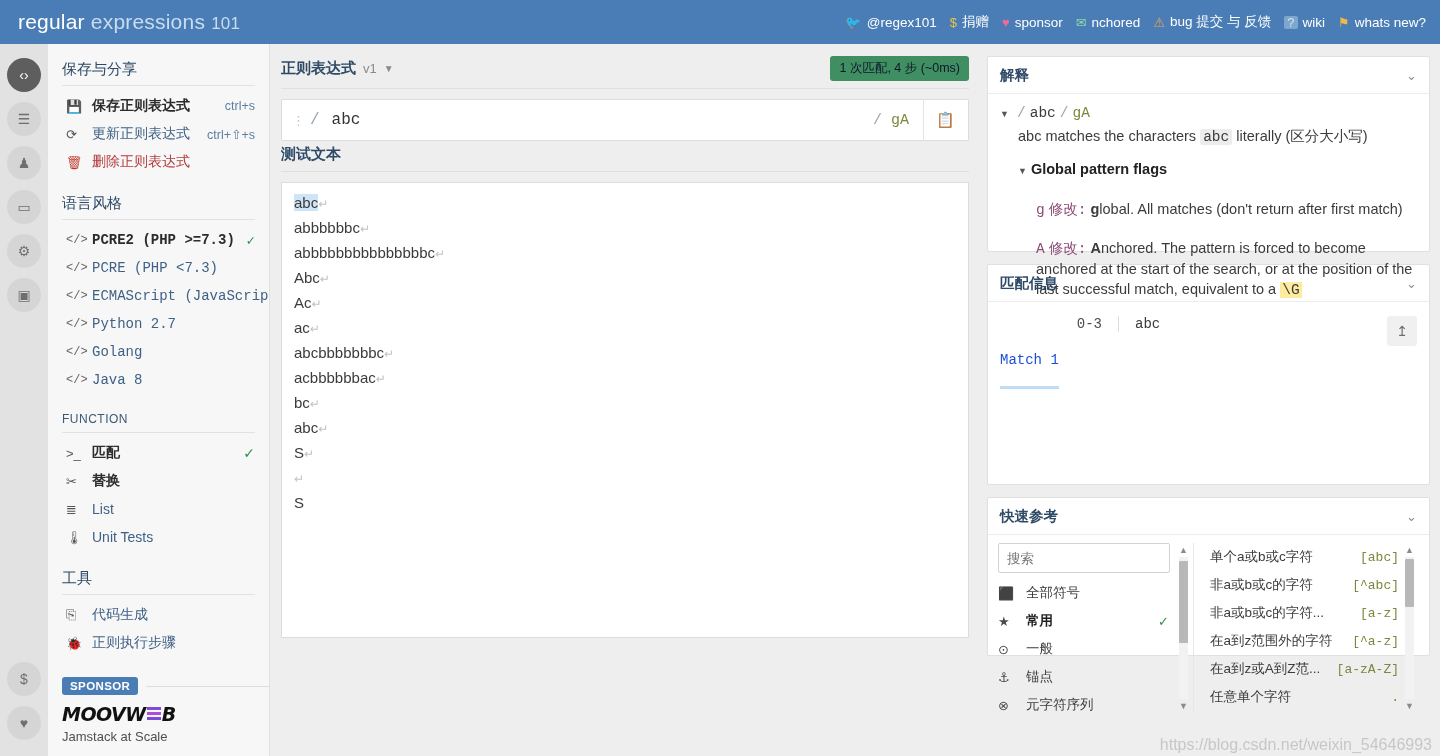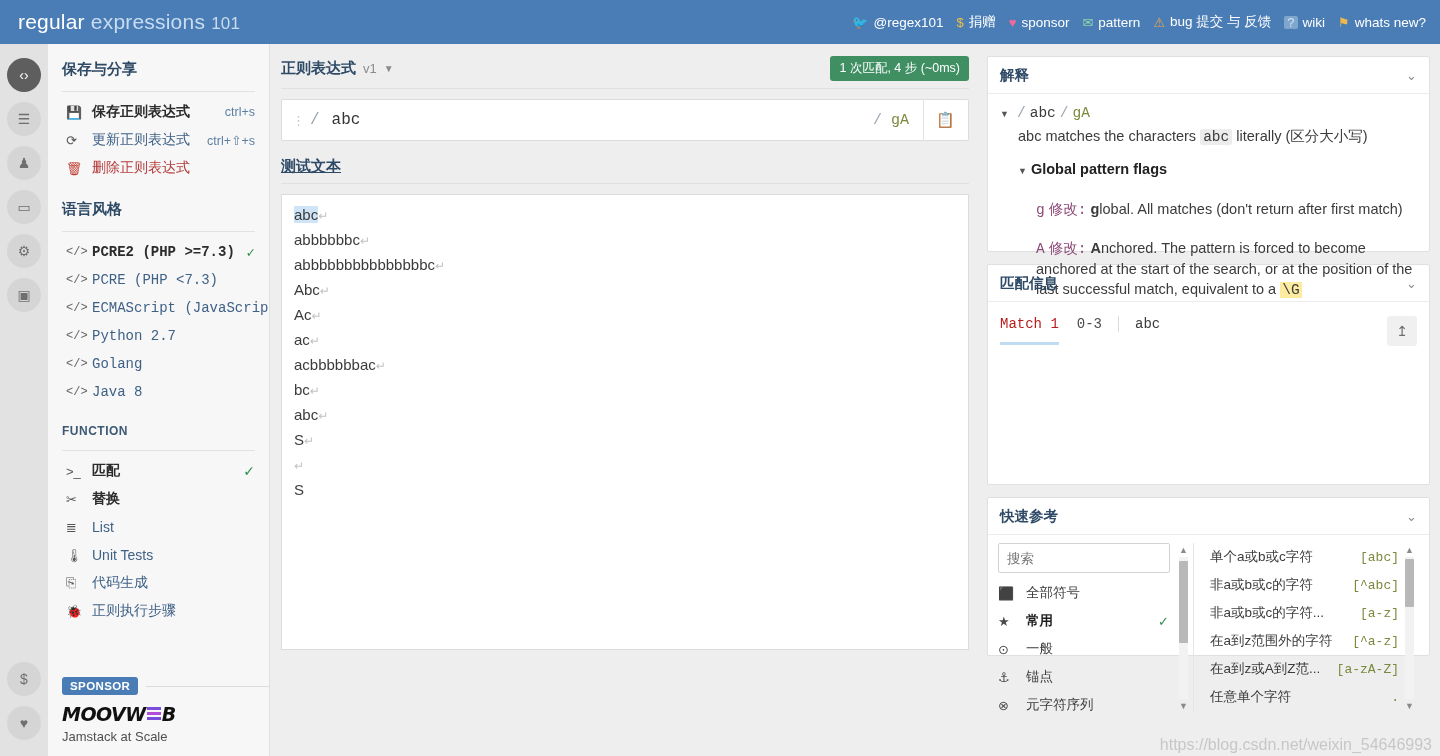--- a/index.html
+++ b/index.html
@@ -45,22 +45,22 @@
   .rail-btn.active { background: #5e5e5e; color: #ffffff; }
   .rail-spacer { flex: 1; }
 
   
   .sidebar {
     position: absolute; top: 44px; left: 48px; width: 222px; height: 712px;
     background: #f7f7f7; border-right: 1px solid #e0e0e0;
     padding: 16px 14px 0 14px; overflow: hidden;
   }
   .sb-head {
-    font-size: 15px; font-weight: bold; color: #2e4a66;
-    border-bottom: 1px solid #e2e2e2; padding-bottom: 12px; margin-bottom: 6px;
+    font-size: 15px; font-weight: normal; color: #2e4a66;
+    border-bottom: 1px solid #e2e2e2; padding-bottom: 6px; margin-bottom: 6px;
   }
   .sb-head.spaced { margin-top: 18px; }
   .sb-head.caps { font-size: 12px; letter-spacing: .5px; color: #3c5873; }
   .sb-item {
     display: flex; align-items: center; height: 28px;
     font-size: 14px; color: #3f6186; cursor: pointer; padding-left: 4px;
   }
   .sb-item .ic { width: 26px; color: #555; font-size: 13px; text-align: left; flex: none; }
   .sb-item .lbl { flex: none; }
   .sb-item .kbd { margin-left: auto; color: #5c7fa3; font-size: 12.5px; }
@@ -93,42 +93,42 @@
   
   .center { position: absolute; top: 44px; left: 271px; width: 708px; height: 712px; padding: 12px 10px 0 10px; }
   .sec-title {
     font-size: 15px; font-weight: bold; color: #2e4a66;
     display: flex; align-items: center; gap: 7px;
     border-bottom: 1px solid #e0e0e0; padding-bottom: 7px;
   }
   .ver { font-weight: normal; color: #8b8b8b; font-size: 13px; }
   .caret { color: #8b8b8b; font-size: 10px; }
   .match-badge {
-    margin-left: auto; background: #3f8f63; color: #ffffff;
+    margin-left: auto; background: #3f8f63; color: #0f172a;
     font-size: 12.5px; font-weight: normal; padding: 4px 9px; border-radius: 3px;
     white-space: nowrap;
   }
   .regex-box {
     margin-top: 10px; background: #fff; border: 1px solid #dcdcdc;
     height: 42px; display: flex; align-items: center; border-radius: 2px;
   }
   .grip { color: #c6c6c6; font-size: 13px; padding: 0 2px 0 10px; letter-spacing: -1px; cursor: grab; }
   .slash { color: #9aa5b0; font-size: 16px; padding: 0 4px; font-family: "Liberation Mono", monospace; }
   .regex-input {
     flex: 1; border: none; outline: none; font-size: 16px;
     font-family: "Liberation Mono", monospace; color: #333; padding-left: 8px;
   }
   .flags { font-family: "Liberation Mono", monospace; font-size: 15px; color: #7a8a3c; padding-right: 14px; }
   .flags .sl { color: #9aa5b0; }
   .copy-btn {
     width: 45px; height: 42px; border-left: 1px solid #e4e4e4;
     display: flex; align-items: center; justify-content: center;
     color: #6b6b6b; cursor: pointer; font-size: 15px;
   }
-  .sec-title.tt { margin-top: 16px; text-decoration: underline; }
+  .sec-title.tt { margin-top: 4px; }
   .test-box {
     margin-top: 10px; background: #fff; border: 1px solid #dcdcdc;
     height: 456px; padding: 8px 12px; overflow: hidden; border-radius: 0;
   }
   .tline { font-size: 15px; line-height: 24px; color: #3b3b3b; white-space: pre; font-family: "Liberation Sans", sans-serif; }
   .hl { background: #cfe4f7; }
   .crlf { color: #c2c2c2; font-size: 12px; }
 
   
   .right { position: absolute; top: 44px; left: 979px; width: 461px; height: 712px; padding: 12px 10px 0 8px; }
@@ -153,22 +153,22 @@
   .chip { background: #ececec; padding: 0 3px; border-radius: 2px; }
   .exp-l3 { padding-left: 18px; margin-top: 12px; font-weight: bold; color: #222; }
   .exp-l4 { padding-left: 36px; margin-top: 18px; }
   .flagk { color: #8d4a77; font-family: "Liberation Mono", monospace; }
   .hly { background: #fdeba0; font-family: "Liberation Mono", monospace; padding: 0 2px; }
 
   
   #match-info-panel { height: 221px; }
   .match-row { display: flex; align-items: flex-start; padding-top: 6px; }
   .m-name {
-    font-family: "Liberation Mono", monospace; font-size: 14px; color: #b91c1c;
-    border-bottom: 3px solid #bfdcf5; padding-bottom: 10px; margin-right: 18px;
+    font-family: "Liberation Mono", monospace; font-size: 14px; color: #1d4ed8;
+    border-bottom: 3px solid #bfdcf5; padding-bottom: 18px; margin-right: 18px; margin-top: 36px;
   }
   .m-range { font-family: "Liberation Mono", monospace; font-size: 14px; color: #4a4a4a; padding-right: 16px; border-right: 1px solid #dcdcdc; }
   .m-val { font-family: "Liberation Mono", monospace; font-size: 14px; color: #3b3b3b; padding-left: 16px; }
   .export-btn {
     margin-left: auto; width: 30px; height: 30px; background: #f0f0f0;
     border-radius: 3px; display: flex; align-items: center; justify-content: center;
     color: #6f6f6f; cursor: pointer; font-size: 14px;
   }
 
   
@@ -215,21 +215,21 @@
       <a href="#">
           <span class="ticon" style="color:#f0c243">$</span>
           <span>捐赠</span>
         </a>
       <a href="#">
           <span class="ticon" style="color:#f06a9b">♥</span>
           <span>sponsor</span>
         </a>
       <a href="#">
           <span class="ticon" style="color:#8fd6a8">✉</span>
-          <span>pattern</span>
+          <span>nchored</span>
         </a>
       <a href="#">
           <span class="ticon" style="color:#f0a54a">⚠</span>
           <span>bug 提交 与 反馈</span>
         </a>
       <a href="#">
           <span class="ticon" style="color:#cfe2f5;background:#7fa6cd;padding:0 3px;border-radius:2px">?</span>
           <span>wiki</span>
         </a>
       <a href="#">
@@ -324,20 +324,21 @@
     </div>
     <div class="sb-item">
       <span class="ic">≣</span>
       <span class="lbl">List</span>
     </div>
     <div class="sb-item">
       <span class="ic">🌡</span>
       <span class="lbl">Unit Tests</span>
     </div>
 
+    <div class="sb-head spaced">工具</div>
     <div class="sb-item">
       <span class="ic">⎘</span>
       <span class="lbl">代码生成</span>
     </div>
     <div class="sb-item">
       <span class="ic">🐞</span>
       <span class="lbl">正则执行步骤</span>
     </div>
   </div>
 
@@ -380,20 +381,21 @@
       <span>测试文本</span>
     </div>
 
     <div class="test-box">
       <div class="tline"><span class="hl">abc</span><span class="crlf">↵</span></div>
       <div class="tline"><span>abbbbbbc</span><span class="crlf">↵</span></div>
       <div class="tline"><span>abbbbbbbbbbbbbbbc</span><span class="crlf">↵</span></div>
       <div class="tline"><span>Abc</span><span class="crlf">↵</span></div>
       <div class="tline"><span>Ac</span><span class="crlf">↵</span></div>
       <div class="tline"><span>ac</span><span class="crlf">↵</span></div>
+      <div class="tline"><span>abcbbbbbbbc</span><span class="crlf">↵</span></div>
       <div class="tline"><span>acbbbbbbac</span><span class="crlf">↵</span></div>
       <div class="tline"><span>bc</span><span class="crlf">↵</span></div>
       <div class="tline"><span>abc</span><span class="crlf">↵</span></div>
       <div class="tline"><span>S</span><span class="crlf">↵</span></div>
       <div class="tline"><span></span><span class="crlf">↵</span></div>
       <div class="tline"><span>S</span></div>
     </div>
   </div>
 
   <div class="right">

